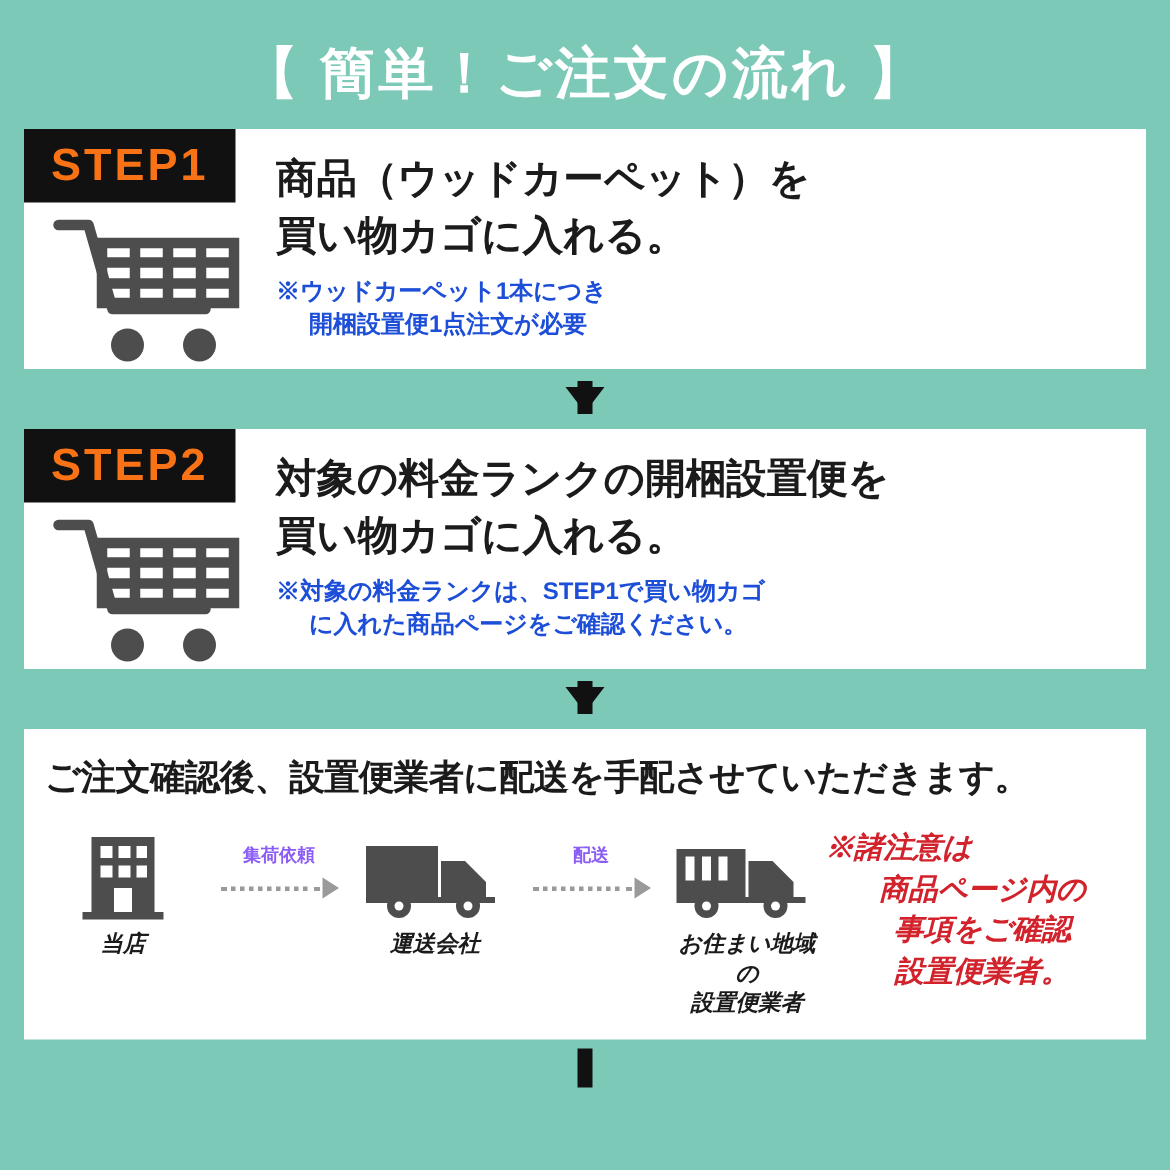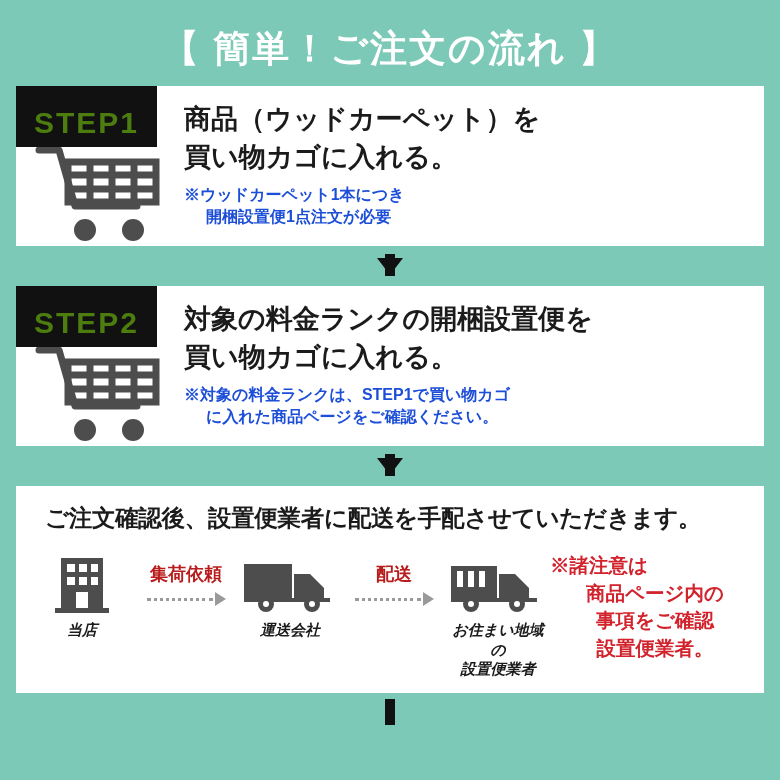--- a/index.html
+++ b/index.html
@@ -39,25 +39,25 @@
     padding: 0;
   }
   .panel.step {
     display: block;
   }
   .step-badge {
     position: absolute;
     top: 0;
     left: 0;
     background: #111111;
-    color: #4d7c0f;
+    color: #f97316;
     font-size: 30px;
     font-weight: bold;
     letter-spacing: 2px;
-    padding: 20px 18px 8px 18px;
+    padding: 8px 18px 8px 18px;
     line-height: 1.1;
   }
   .step-body {
     display: flex;
     flex-direction: row;
     align-items: center;
   }
   .cart-col {
     width: 168px;
     flex: 0 0 168px;
@@ -113,21 +113,20 @@
   
   .panel.bottom {
     padding: 16px 14px 14px 14px;
   }
   .bottom-title {
     color: #1b1b1b;
     font-size: 23.5px;
     font-weight: bold;
     letter-spacing: -0.3px;
     white-space: nowrap;
-    margin-left: 15px;
   }
   .flow {
     display: flex;
     flex-direction: row;
     align-items: flex-start;
     margin-top: 14px;
   }
   .flow-left {
     display: flex;
     flex-direction: row;
@@ -151,22 +150,22 @@
     font-size: 15px;
     font-weight: bold;
     line-height: 1.3;
   }
   .flow-link {
     width: 104px;
     padding-top: 14px;
     text-align: center;
   }
   .flow-link .lbl {
-    color: #b91c1c;
-    font-size: 18px;
+    color: #8b5cf6;
+    font-size: 12px;
     font-weight: bold;
     display: block;
     margin-bottom: 6px;
   }
   .dotted {
     display: flex;
     align-items: center;
     justify-content: center;
   }
   .dotted .dots {
@@ -183,20 +182,21 @@
     margin-left: 2px;
   }
   .caution {
     flex: 0 0 210px;
     color: #d2222c;
     font-size: 19.5px;
     font-weight: bold;
     line-height: 1.42;
     padding-top: 4px;
     text-align: center;
+    font-style: italic;
   }
   .caution .l1 { text-align: left; display: block; }
 
   
   .arrow-bottom {
     height: 42px;
     display: flex;
     align-items: flex-start;
     justify-content: center;
     padding-top: 6px;

